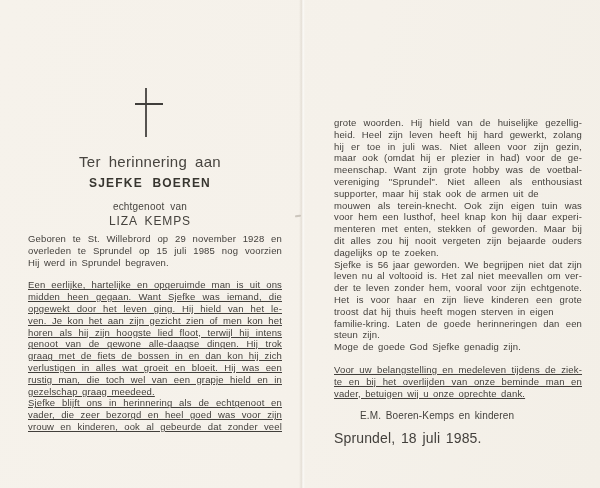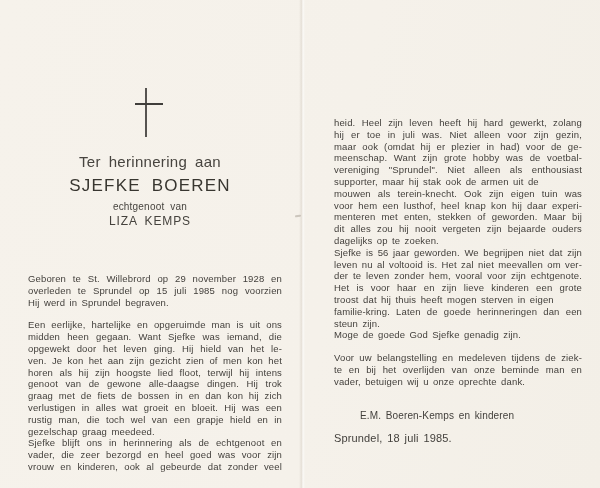--- a/index.html
+++ b/index.html
@@ -24,42 +24,42 @@
     background: #a9a297; opacity: .55; border-radius: 1px; transform: rotate(-8deg);
   }
   
   .cross { position: absolute; left: 135px; top: 88px; width: 28px; height: 49px; }
   .cross i { display: block; position: absolute; }
   .cross .v { left: 10.2px; top: 0; width: 1.7px; height: 49px; background: #565350; }
   .cross .h { left: 0; top: 15.2px; width: 28px; height: 1.9px; background: #403e3b; }
   
   .center-line { position: absolute; left: 0; width: 300px; text-align: center; }
   .memorial { top: 153px; font-size: 15px; letter-spacing: .3px; word-spacing: 3.5px; color: #47443f; }
-  .name     { top: 176px; font-size: 17px; font-weight: normal; letter-spacing: 1.2px;
+  .name     { top: 176px; font-size: 12px; font-weight: bold; letter-spacing: 1.2px;
               word-spacing: 5px; color: var(--name-ink,#383630); }
   .relation { top: 201px; font-size: 10px; letter-spacing: .2px; word-spacing: 3px; color: #47443f; }
   .spouse   { top: 213.5px; font-size: 12px; letter-spacing: .9px; word-spacing: 3px; color: #45423d; }
   
   .textcol { position: absolute; }
-  .left-col  { left: 28px;  top: 233px; width: 254px; margin-top: 40px; }
+  .left-col  { left: 28px;  top: 233px; width: 254px; }
   .right-col { left: 334px; top: 117px; width: 248px; }
-  .para + .para { margin-top: 11px; }
+  .para + .para { margin-top: 11px; text-decoration: underline; }
   .tline {
     font-size: 9.5px; line-height: 11.8px; height: 11.8px;
     letter-spacing: .15px; white-space: nowrap;
     text-align: justify; text-align-last: justify;
   }
   .tline.ns { text-align-last: left; word-spacing: 1.6px; }
   .sigline {
     position: absolute; left: 360px; top: 410px;
     font-size: 10px; line-height: 11.8px; letter-spacing: .15px; word-spacing: 1.6px;
   }
   .dateline {
     position: absolute; left: 334px; top: 433px;
-    font-size: 11px; line-height: 11.8px; letter-spacing: .15px; word-spacing: 1.6px;
+    font-size: 14px; line-height: 11.8px; letter-spacing: .15px; word-spacing: 1.6px;
   }
 </style>
 </head>
 <body>
 
 <div class="card">
 
   <div class="page-left">
     <div class="cross">
         <i class="v"></i>
@@ -92,20 +92,21 @@
         </div>
       </div>
   </div>
 
   <div class="fold"></div>
   <div class="speck"></div>
 
   <div class="page-right">
     <div class="textcol right-col">
         <div class="para">
+          <div class="tline">grote woorden. Hij hield van de huiselijke gezellig-</div>
           <div class="tline">heid. Heel zijn leven heeft hij hard gewerkt, zolang</div>
           <div class="tline">hij er toe in juli was. Niet alleen voor zijn gezin,</div>
           <div class="tline">maar ook (omdat hij er plezier in had) voor de ge-</div>
           <div class="tline">meenschap. Want zijn grote hobby was de voetbal-</div>
           <div class="tline">vereniging "Sprundel". Niet alleen als enthousiast</div>
           <div class="tline ns">supporter, maar hij stak ook de armen uit de</div>
           <div class="tline">mouwen als terein-knecht. Ook zijn eigen tuin was</div>
           <div class="tline">voor hem een lusthof, heel knap kon hij daar experi-</div>
           <div class="tline">menteren met enten, stekken of geworden. Maar bij</div>
           <div class="tline">dit alles zou hij nooit vergeten zijn bejaarde ouders</div>

